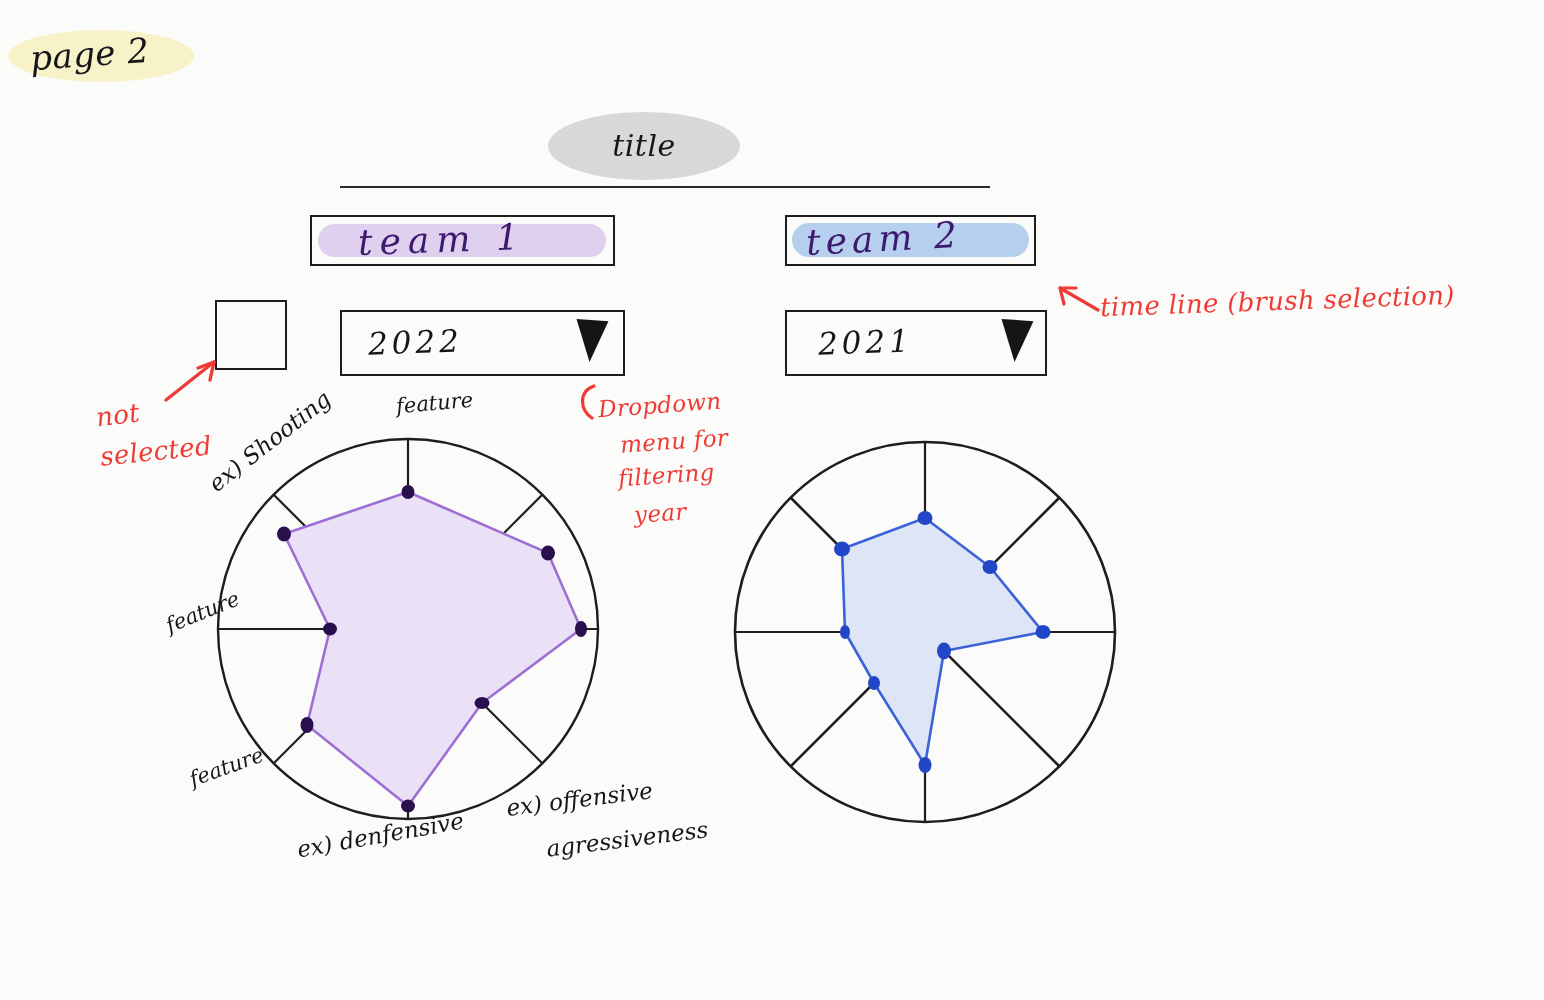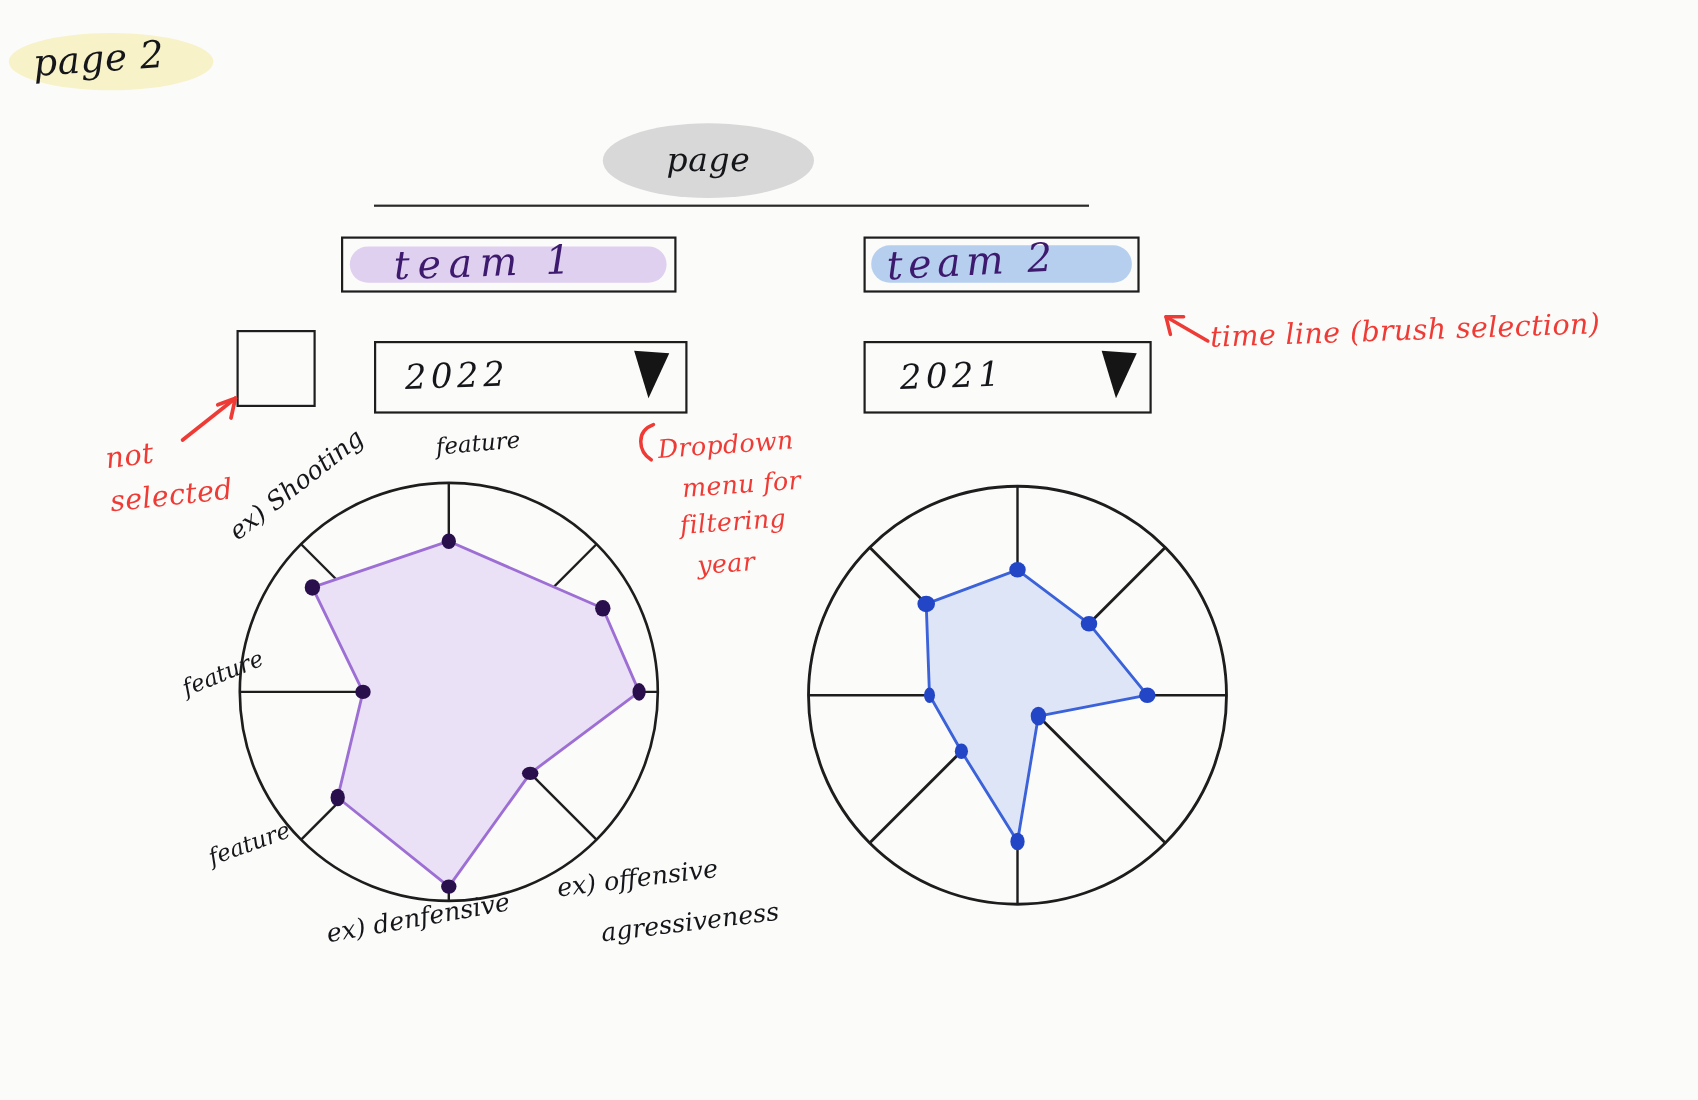--- a/index.html
+++ b/index.html
@@ -160,21 +160,21 @@
 <body>
 
 <div class="canvas">
 
   <div class="abs" id="page-label-wrap">
     <div id="page-highlight"></div>
     <div class="hand" id="page-label-text">page 2</div>
   </div>
 
   <div class="abs" id="title-pill"></div>
-  <div class="abs hand" id="title-text">page</div>
+  <div class="abs hand" id="title-text">title</div>
   <div class="abs" id="header-divider"></div>
 
   <div class="abs" id="team1-hl"></div>
   <div class="abs sketch-box" id="team1-box"></div>
   <div class="abs hand" id="team1-text">team 1</div>
 
   <div class="abs" id="team2-hl"></div>
   <div class="abs sketch-box" id="team2-box"></div>
   <div class="abs hand" id="team2-text">team 2</div>
 

